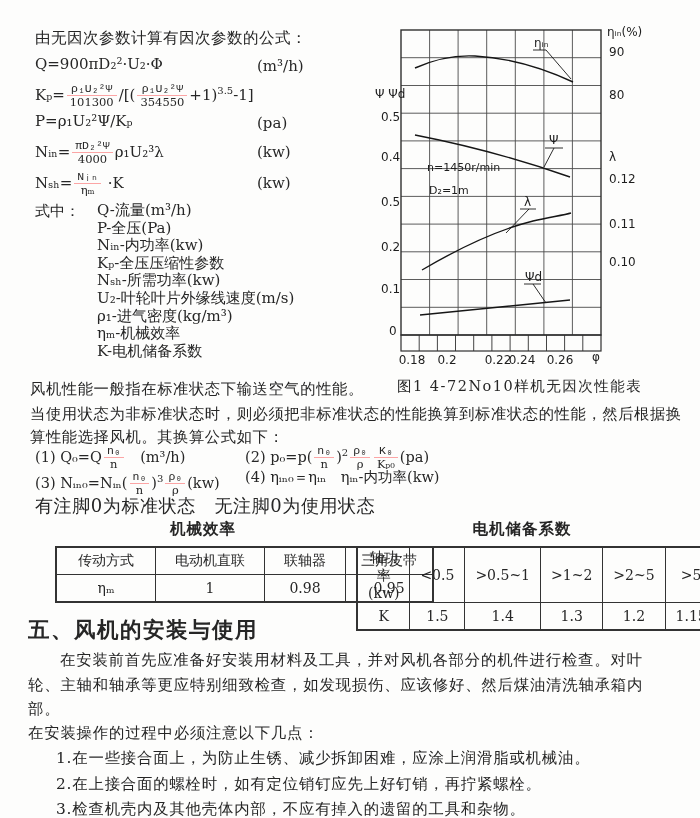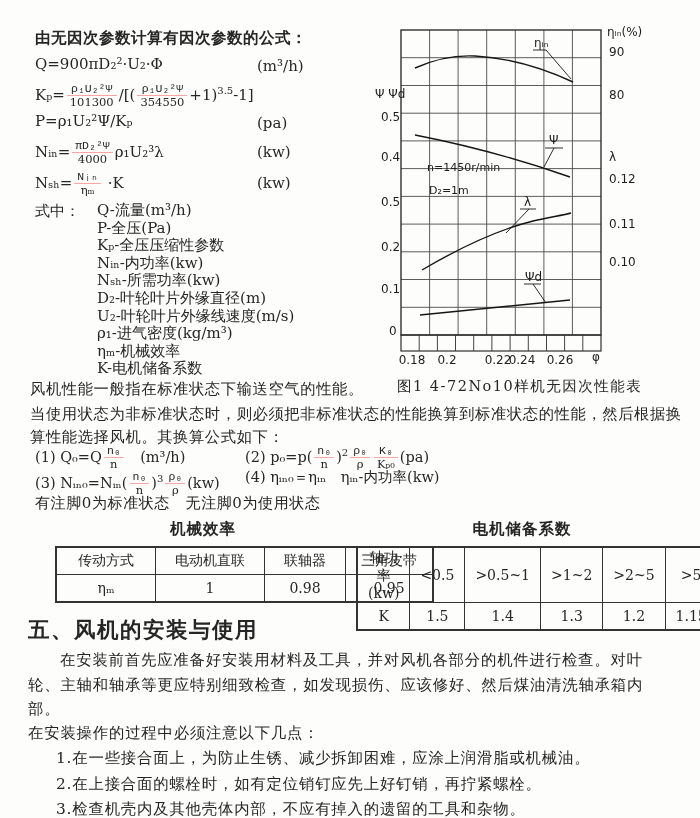--- a/index.html
+++ b/index.html
@@ -1,41 +1,41 @@
 <!DOCTYPE html>
 <html><head>
 <meta charset="utf-8">
 <style>
   html,body{margin:0;padding:0;background:#fff;}
   .page{position:relative;width:700px;height:818px;background:#fdfdfc;overflow:hidden;
         font-family:"DejaVu Serif","DejaVu Sans",serif;color:#262626;}
   
   .col-left{position:absolute;left:35px;top:28px;width:350px;}
-  .f-title{font-size:15.5px;letter-spacing:.5px;margin-bottom:7px;font-weight:bold;}
+  .f-title{font-size:15.5px;letter-spacing:.5px;margin-bottom:7px;}
   .f-line{position:relative;font-size:15px;line-height:1.15;margin-bottom:4px;min-height:22px;white-space:nowrap;}
   .f-unit{position:absolute;left:222px;top:50%;transform:translateY(-50%);}
   .frac{display:inline-flex;flex-direction:column;text-align:center;vertical-align:middle;
         font-size:11.5px;line-height:13px;margin:0 2px;}
   .frac .num{border-bottom:1px solid #fca5a5;padding:0 3px;font-family:Liberation Mono, monospace;}
   .frac .den{padding:0 3px;}
   sup{font-size:10px;text-align:center;}
   .where{display:flex;font-size:15px;margin-top:5px;}
   .where-label{flex:none;width:62px;}
   .def{font-size:15px;line-height:17.6px;white-space:nowrap;}
   
   .chart{position:absolute;left:383px;top:23px;width:317px;height:372px;
          font-family:"DejaVu Sans",sans-serif;}
   .cl{position:absolute;font-size:12px;white-space:nowrap;color:#1e1e1e;}
   .xc{transform:translateX(-50%);}
   .ann{position:absolute;font-size:11px;white-space:nowrap;color:#1e1e1e;}
   .caption{position:absolute;left:397px;top:377px;font-size:14.5px;letter-spacing:1.5px;white-space:nowrap;}
   
   .mid{position:absolute;left:30px;font-size:15.3px;letter-spacing:.6px;white-space:nowrap;}
   .conv{position:absolute;font-size:14.5px;white-space:nowrap;line-height:1.1;}
-  .note{position:absolute;left:35px;top:494px;font-size:15px;letter-spacing:.6px;white-space:nowrap;}
+  .note{position:absolute;left:35px;top:494px;font-size:18px;letter-spacing:.6px;white-space:nowrap;}
   
   .t-title{position:absolute;top:519px;font-size:15.5px;font-weight:bold;text-align:center;
            font-family:"DejaVu Sans",sans-serif;letter-spacing:1px;}
   .tbl{position:absolute;top:546px;border-collapse:collapse;font-size:14px;text-align:center;
        border:2px solid #333;}
   .tbl th,.tbl td{border:1px solid #333;font-weight:normal;padding:1px 10px;height:24px;}
   
   .sec-head{position:absolute;left:28px;top:615px;font-size:21.5px;font-weight:bold;
             font-family:"DejaVu Sans",sans-serif;letter-spacing:1.5px;white-space:nowrap;}
   .body-line{position:absolute;left:28px;font-size:15.4px;letter-spacing:.8px;white-space:nowrap;}
@@ -77,24 +77,23 @@
             <span class="num">Nᵢₙ</span>
             <span class="den">ηₘ</span>
           </span> ·K</span>
       <span class="f-unit">(kw)</span>
     </div>
     <div class="where">
       <span class="where-label">式中：</span>
       <div class="defs">
         <div class="def">Q-流量(m³/h)</div>
         <div class="def">P-全压(Pa)</div>
+        <div class="def">Nᵢₙ-内功率(kw)</div>
         <div class="def">Kₚ-全压压缩性参数</div>
-        <div class="def">Nᵢₙ-内功率(kw)</div>
         <div class="def">Nₛₕ-所需功率(kw)</div>
-        <div class="def">D₂-叶轮叶片外缘直径(m)</div>
         <div class="def">U₂-叶轮叶片外缘线速度(m/s)</div>
         <div class="def">ρ₁-进气密度(kg/m³)</div>
         <div class="def">ηₘ-机械效率</div>
         <div class="def">K-电机储备系数</div>
       </div>
     </div>
   </div>
 
   <div class="chart">
     <svg width="317" height="372" viewBox="0 0 317 372">

